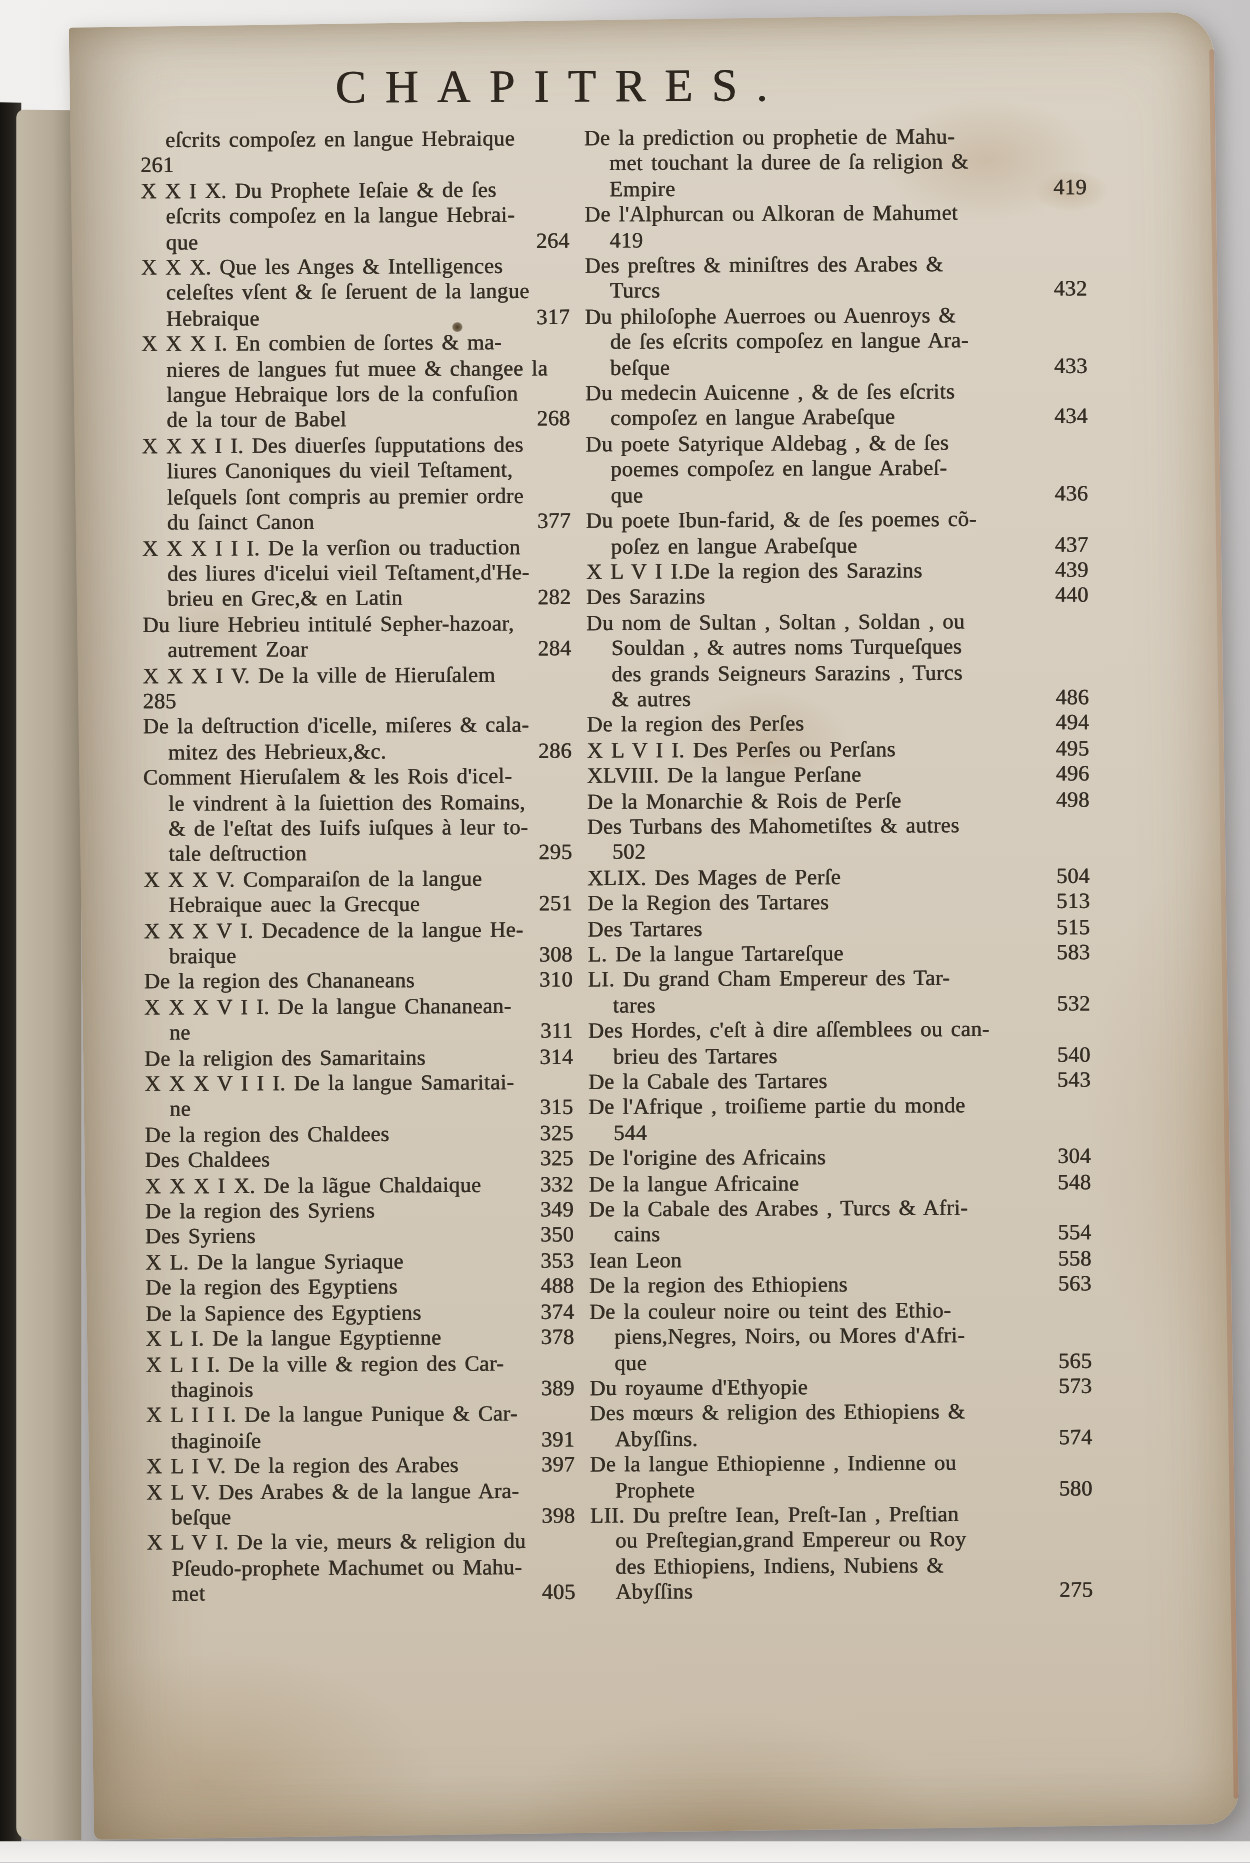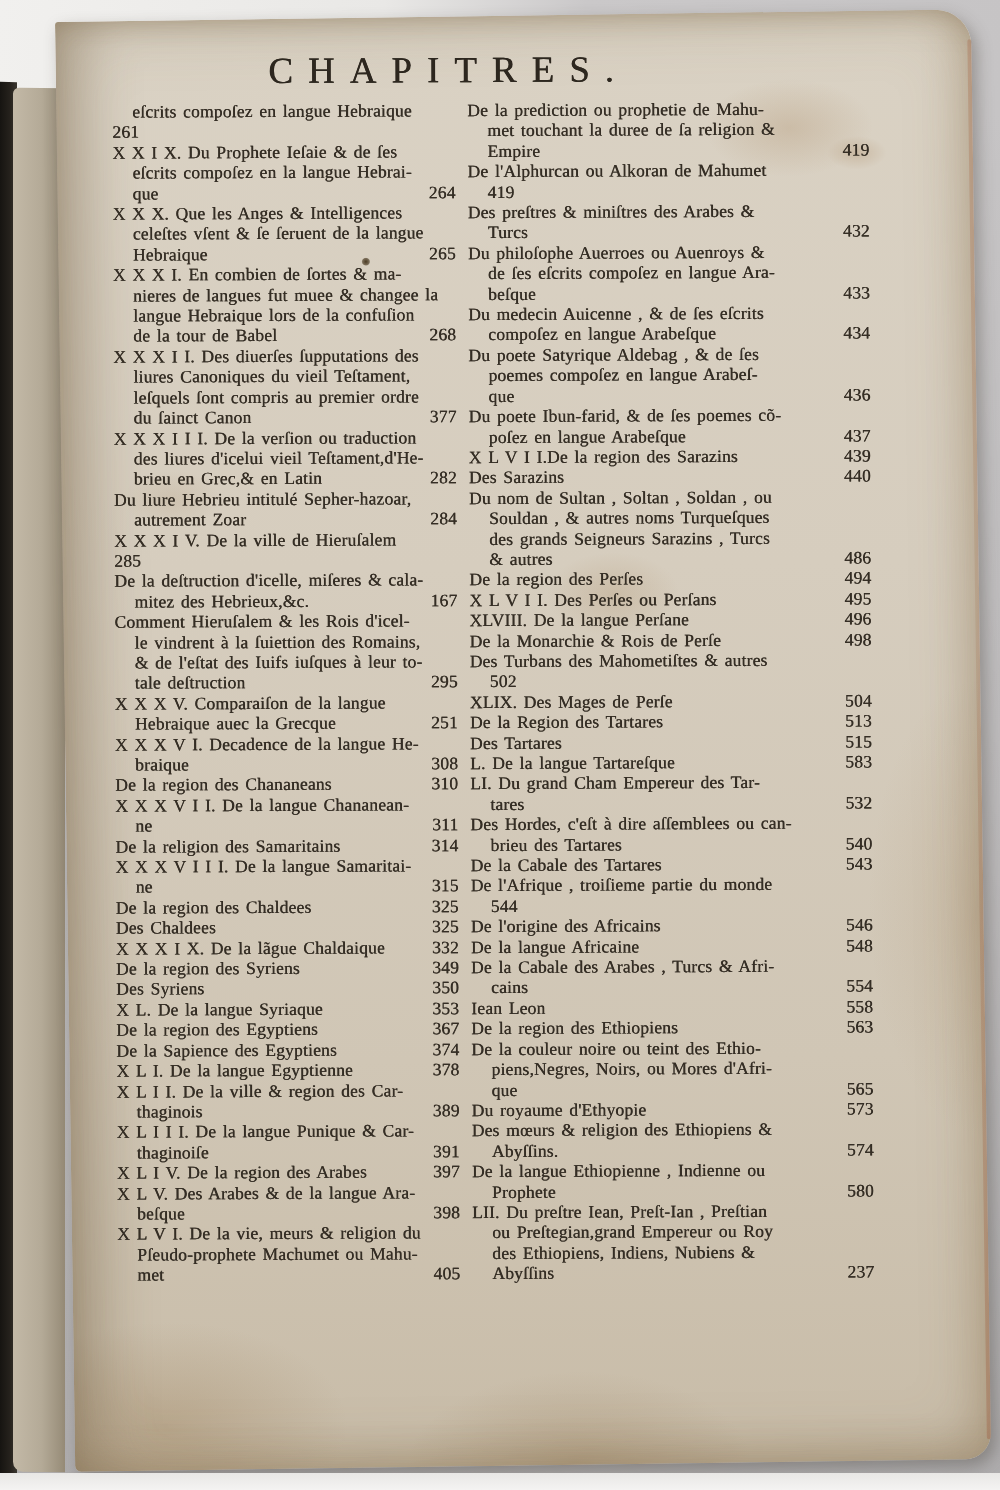--- a/index.html
+++ b/index.html
@@ -126,21 +126,21 @@
           <span class="p">264</span>
         </div>
         <div class="line">
           <span class="t">X X X. Que les Anges &amp; Intelligences</span>
         </div>
         <div class="line ind">
           <span class="t">celeſtes vſent &amp; ſe ſeruent de la langue</span>
         </div>
         <div class="line ind">
           <span class="t">Hebraique</span>
-          <span class="p">265</span>
+          <span class="p">317</span>
         </div>
         <div class="line">
           <span class="t">X X X I. En combien de ſortes &amp; ma-</span>
         </div>
         <div class="line ind">
           <span class="t">nieres de langues fut muee &amp; changee la</span>
         </div>
         <div class="line ind">
           <span class="t">langue Hebraique lors de la confuſion</span>
         </div>
@@ -182,21 +182,21 @@
           <span class="t">X X X I V. De la ville de Hieruſalem</span>
         </div>
         <div class="line">
           <span class="t">285</span>
         </div>
         <div class="line">
           <span class="t">De la deſtruction d'icelle, miſeres &amp; cala-</span>
         </div>
         <div class="line ind">
           <span class="t">mitez des Hebrieux,&amp;c.</span>
-          <span class="p">167</span>
+          <span class="p">286</span>
         </div>
         <div class="line">
           <span class="t">Comment Hieruſalem &amp; les Rois d'icel-</span>
         </div>
         <div class="line ind">
           <span class="t">le vindrent à la ſuiettion des Romains,</span>
         </div>
         <div class="line ind">
           <span class="t">&amp; de l'eſtat des Iuifs iuſques à leur to-</span>
         </div>
@@ -259,21 +259,21 @@
         <div class="line">
           <span class="t">Des Syriens</span>
           <span class="p">350</span>
         </div>
         <div class="line">
           <span class="t">X L. De la langue Syriaque</span>
           <span class="p">353</span>
         </div>
         <div class="line">
           <span class="t">De la region des Egyptiens</span>
-          <span class="p">367</span>
+          <span class="p">488</span>
         </div>
         <div class="line">
           <span class="t">De la Sapience des Egyptiens</span>
           <span class="p">374</span>
         </div>
         <div class="line">
           <span class="t">X L I. De la langue Egyptienne</span>
           <span class="p">378</span>
         </div>
         <div class="line">
@@ -448,21 +448,21 @@
           <span class="p">543</span>
         </div>
         <div class="line">
           <span class="t">De l'Afrique , troiſieme partie du monde</span>
         </div>
         <div class="line ind">
           <span class="t">544</span>
         </div>
         <div class="line">
           <span class="t">De l'origine des Africains</span>
-          <span class="p">546</span>
+          <span class="p">304</span>
         </div>
         <div class="line">
           <span class="t">De la langue Africaine</span>
           <span class="p">548</span>
         </div>
         <div class="line">
           <span class="t">De la Cabale des Arabes , Turcs &amp; Afri-</span>
         </div>
         <div class="line ind">
           <span class="t">cains</span>
@@ -508,19 +508,19 @@
           <span class="t">LII. Du preſtre Iean, Preſt-Ian , Preſtian</span>
         </div>
         <div class="line ind">
           <span class="t">ou Preſtegian,grand Empereur ou Roy</span>
         </div>
         <div class="line ind">
           <span class="t">des Ethiopiens, Indiens, Nubiens &amp;</span>
         </div>
         <div class="line ind">
           <span class="t">Abyſſins</span>
-          <span class="p">237</span>
+          <span class="p">275</span>
         </div>
       </div>
   </div>
 </div>
 
 <div class="bottom-strip"></div>
 
 </body></html>

